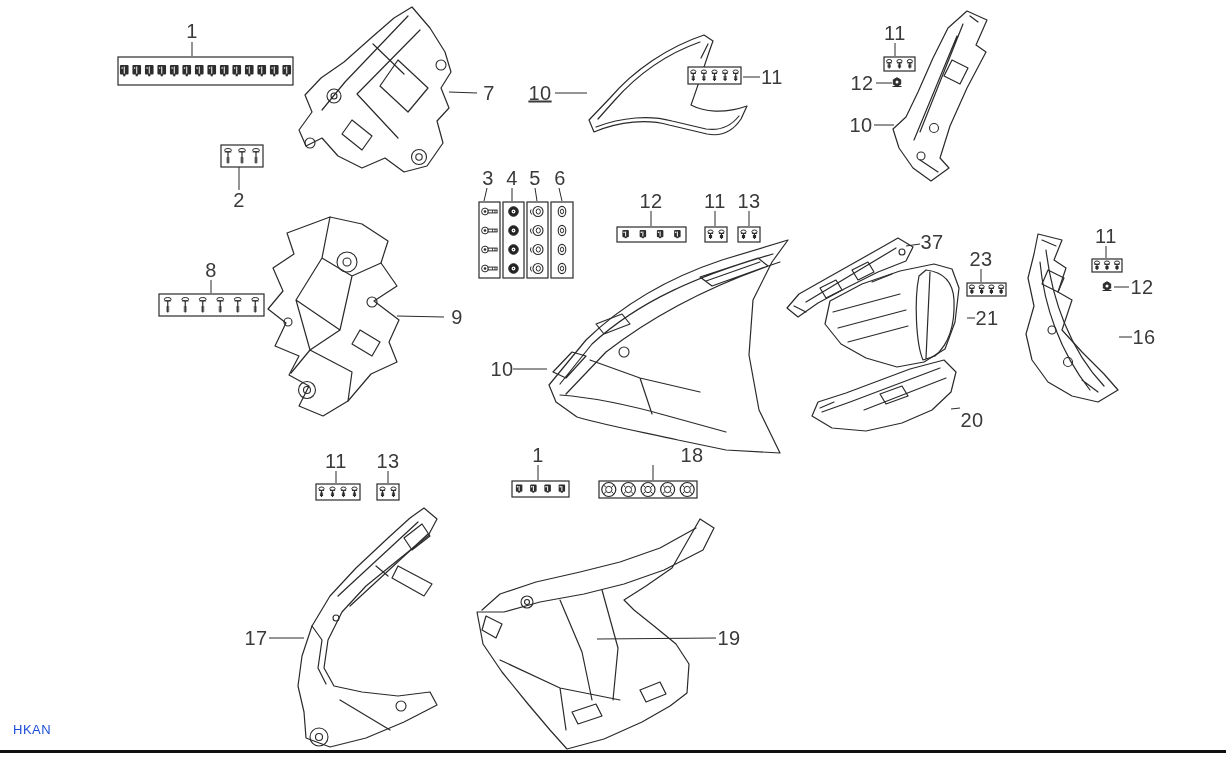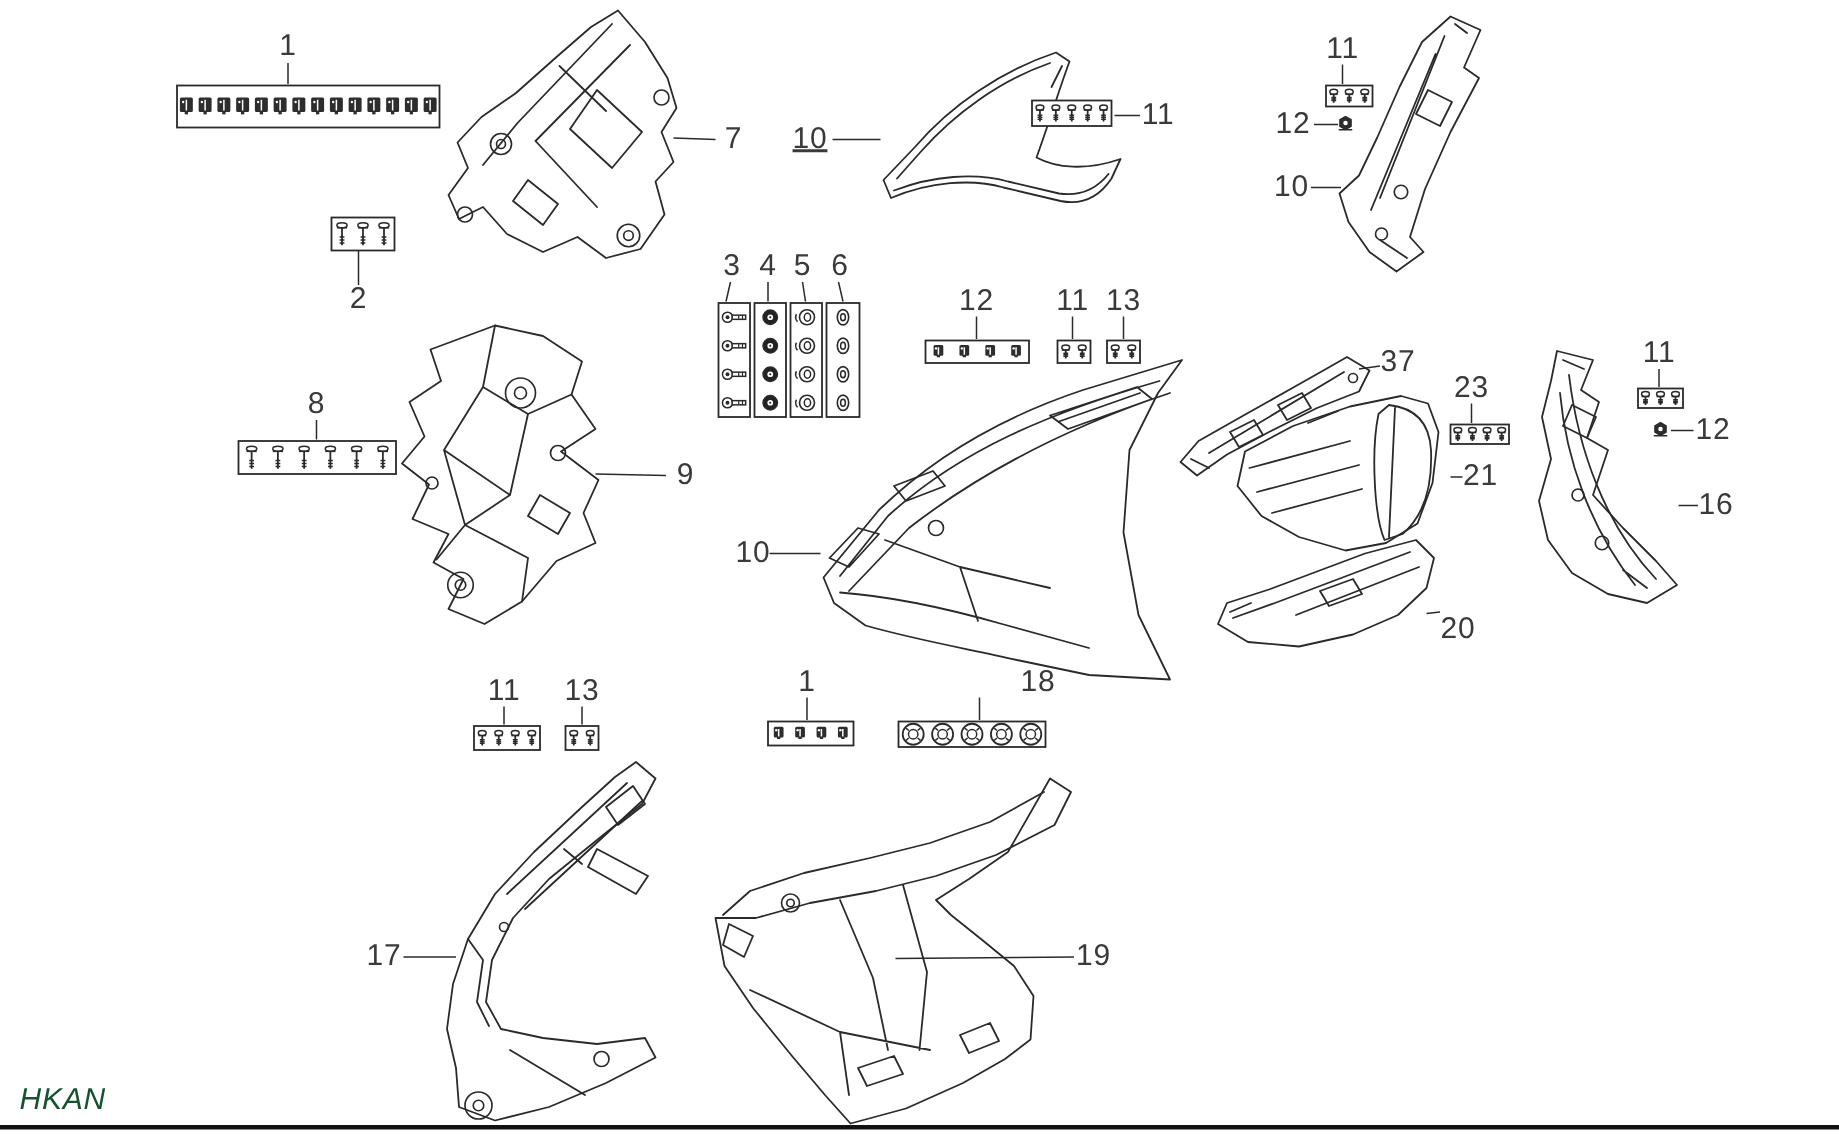--- a/index.html
+++ b/index.html
@@ -5,22 +5,22 @@
   html,body{margin:0;padding:0;background:#fff;}
   .canvas{position:relative;width:1226px;height:764px;background:#ffffff;overflow:hidden;
           font-family:"Liberation Sans",sans-serif;}
   svg#diagram{position:absolute;left:0;top:0;}
   .part path{fill:none;stroke:#2a2a2a;stroke-width:1.2;stroke-linejoin:round;stroke-linecap:round;}
   .part path.o{fill:#ffffff;}
   .part circle{fill:none;stroke:#2a2a2a;stroke-width:1.1;}
   #labels-layer{position:absolute;left:0;top:0;width:100%;height:100%;pointer-events:none;}
   .callout{position:absolute;transform:translate(-50%,-50%);font-size:20px;color:#3a3a3a;
            letter-spacing:.5px;white-space:nowrap;}
-  .footer-code{position:absolute;left:13px;top:722px;font-style:italic;font-size:20px;
-               color:#14532d;letter-spacing:.5px;}
+  .footer-code{position:absolute;left:13px;top:722px;font-size:13px;
+               color:#1d4ed8;letter-spacing:.5px;}
   .bottom-rule{position:absolute;left:0;top:750px;width:1226px;height:3px;background:#101010;}
 </style>
 </head>
 <body>
 
 <div class="canvas">
 
   <svg id="diagram" width="1226" height="764" viewBox="0 0 1226 764">
 
     <g class="part">

